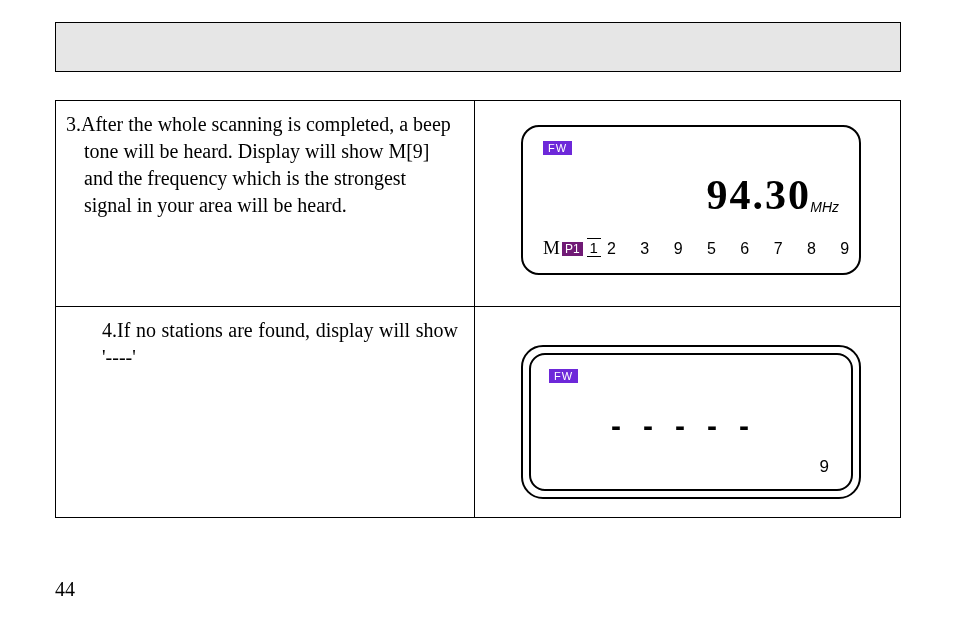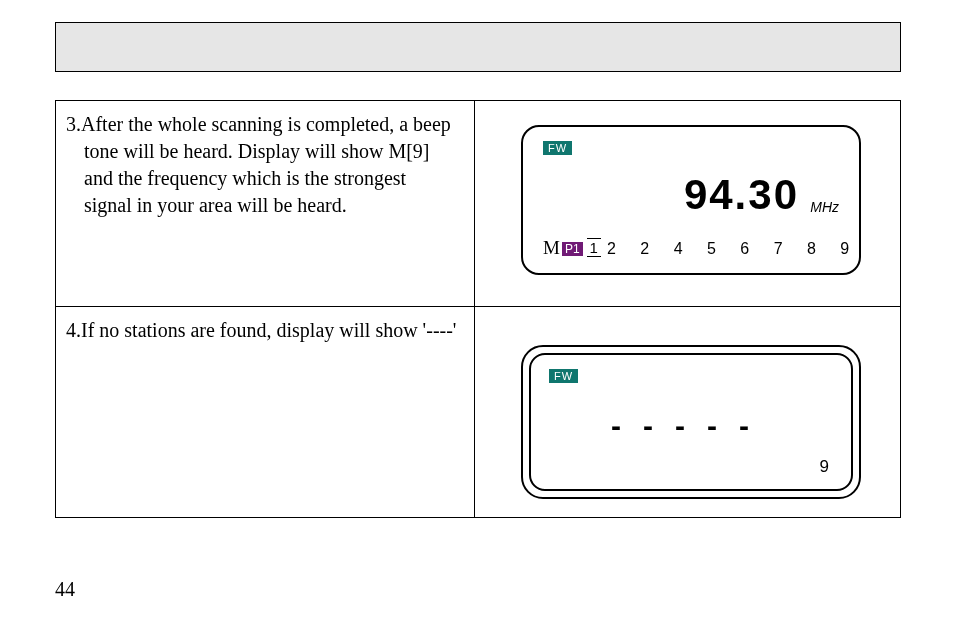--- a/index.html
+++ b/index.html
@@ -45,21 +45,21 @@
     padding: 10px 16px 10px 10px;
   }
   .cell.left  { width: 420px; border-right: 1px solid #000; }
   .cell.right { width: 426px; position: relative; height: 205px; }
   .row.r2 .cell.right { height: 210px; }
   .step-text {
     font-size: 20px;
     line-height: 1.35;
     text-align: left;
   }
-  .step-text.justify { text-align: justify; }
+  .step-text.justify { text-align: justify; margin-left: 36px; }
   .step-text .num { display: inline; }
   .indent { padding-left: 18px; display: block; }
   .lcd {
     position: absolute;
     left: 46px;
     top: 24px;
     width: 340px;
     height: 150px;
     border: 2px solid #000;
     border-radius: 18px;
@@ -74,33 +74,33 @@
     content: "";
     position: absolute;
     left: 6px; right: 6px; top: 6px; bottom: 6px;
     border: 2px solid #000;
     border-radius: 16px;
   }
   .fw-badge {
     position: absolute;
     left: 20px;
     top: 14px;
-    background: #0f766e;
+    background: #6d28d9;
     color: #fff;
     font-family: Arial, Helvetica, sans-serif;
     font-size: 11px;
     letter-spacing: 1px;
     padding: 1px 5px;
   }
   .lcd.double .fw-badge { left: 26px; top: 22px; }
   .freq {
     position: absolute;
-    right: 60px;
+    right: 48px;
     top: 44px;
-    font-family: Liberation Sans, sans-serif;
+    font-family: Liberation Serif, serif;
     font-size: 42px;
     letter-spacing: 2px;
     font-weight: 600;
   }
   .mhz {
     position: absolute;
     right: 20px;
     top: 72px;
     font-family: Arial, Helvetica, sans-serif;
     font-style: italic;
@@ -175,21 +175,21 @@
           <span class="num">3.</span><span>After the whole scanning is completed, a beep</span>
           <span class="indent">tone will be heard. Display will show M[9] and the frequency which is the strongest signal in your area will be heard.</span>
         </div>
       </div>
       <div class="cell right">
         <div class="lcd">
           <div class="fw-badge">FW</div>
           <div class="freq">94.30</div>
           <div class="mhz">MHz</div>
           <div class="mem-row">
-            <span class="m">M</span><span class="p1">P1</span><span class="boxed1">1</span><span class="digits">2  2  4  5  6  7  8  9</span>
+            <span class="m">M</span><span class="p1">P1</span><span class="boxed1">1</span><span class="digits">2  3  9  5  6  7  8  9</span>
           </div>
         </div>
       </div>
     </div>
 
     <div class="row r2">
       <div class="cell left">
         <div class="step-text justify">
           <span class="num">4.</span><span>If no stations are found, display will show '----'</span>
         </div>

